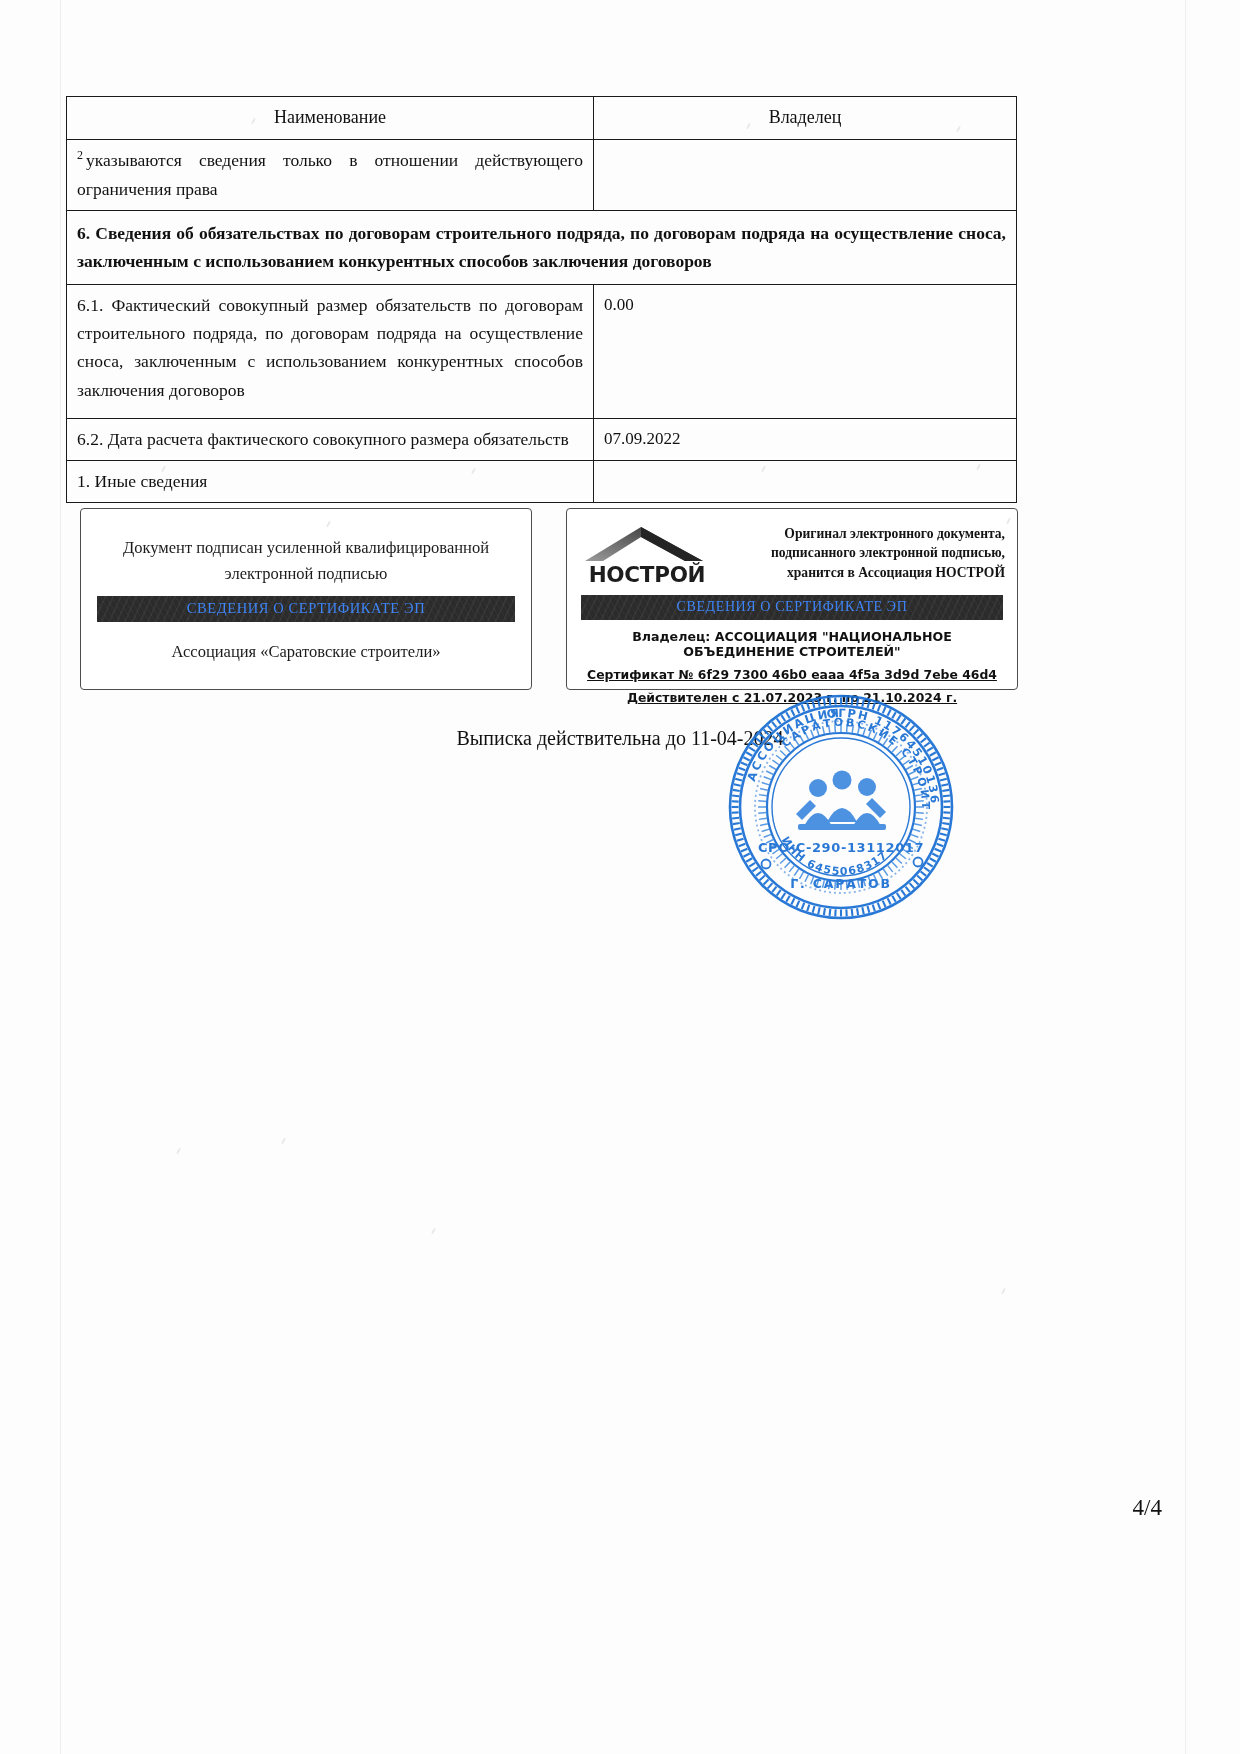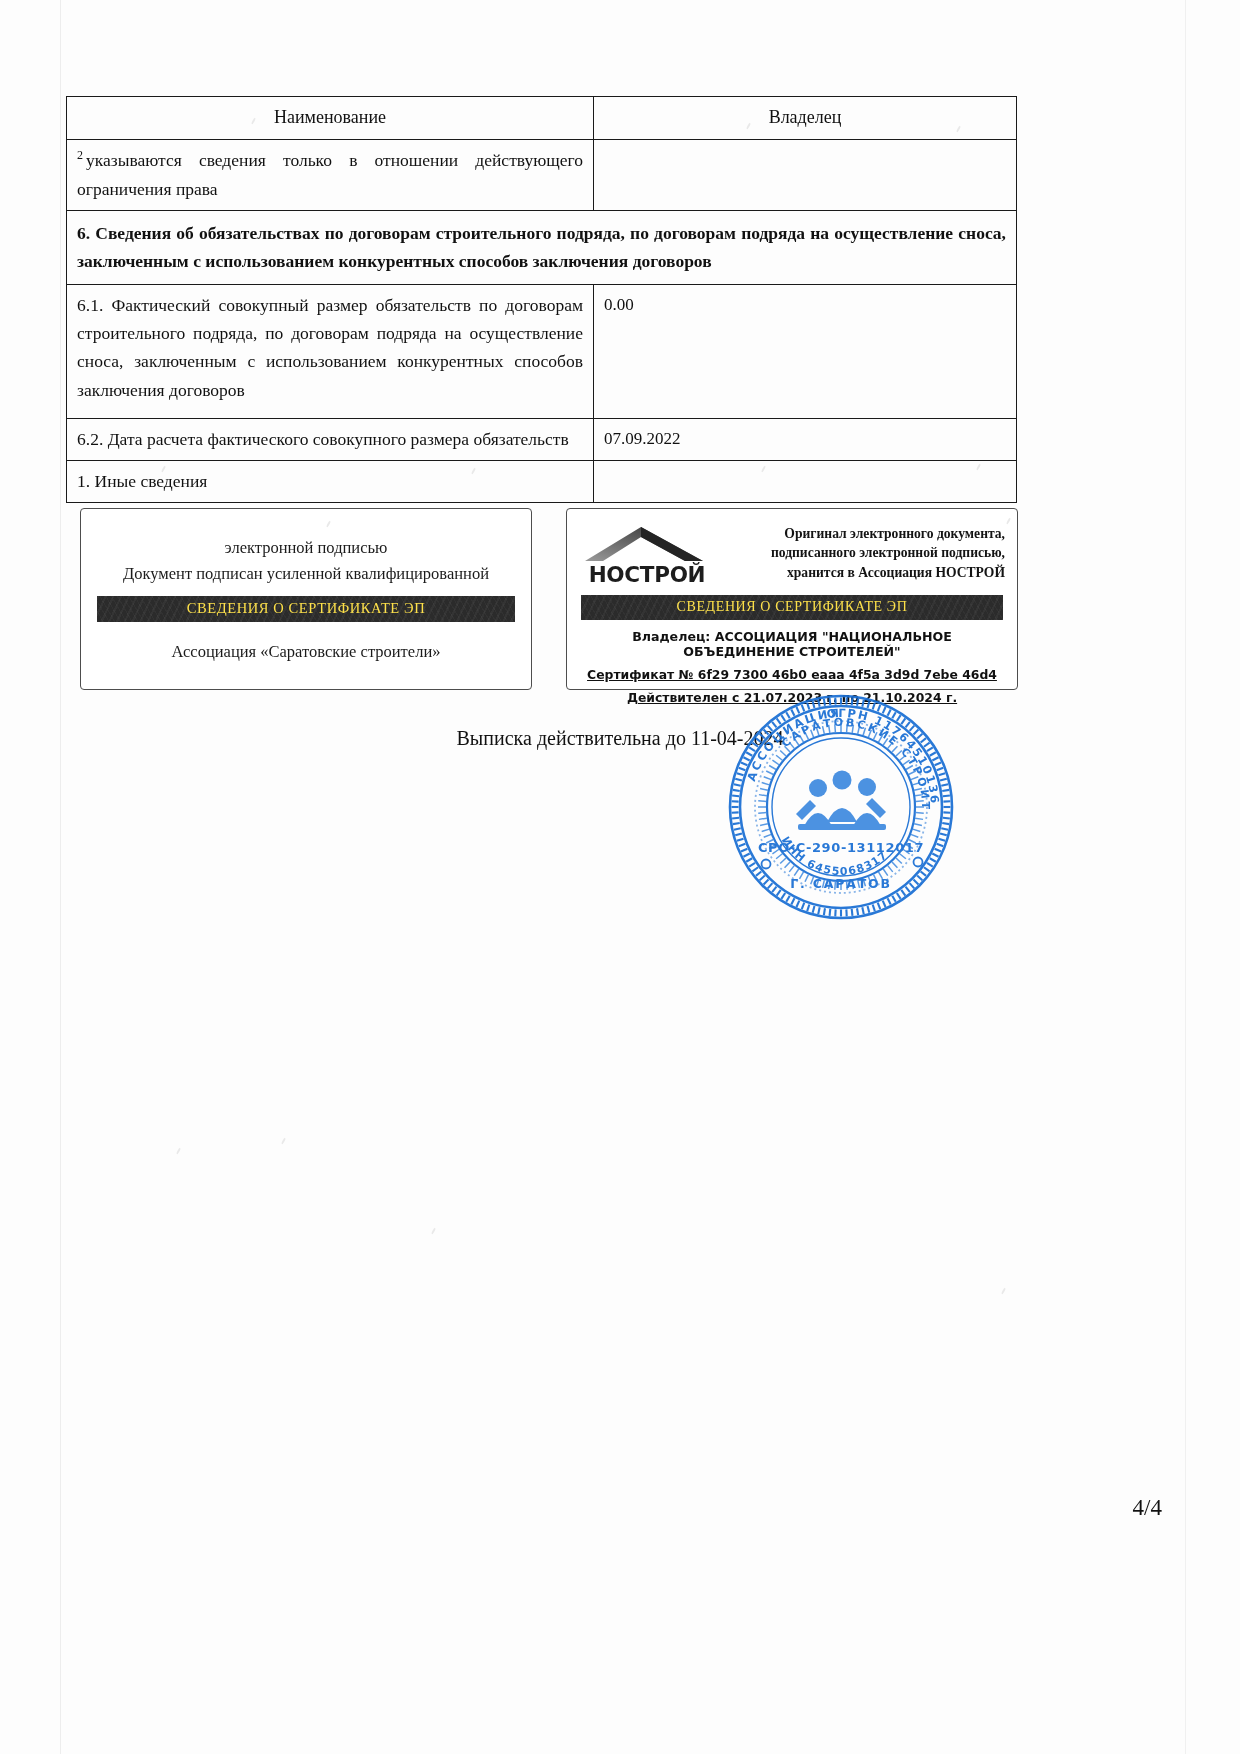--- a/index.html
+++ b/index.html
@@ -122,21 +122,21 @@
     text-align: center;
     font-size: 16.5px;
     line-height: 1.55;
     color: #1b1b1b;
     font-family: "Liberation Serif", serif;
   }
   .sig-l-pad { padding: 26px 18px 0 18px; }
   .cert-bar {
     margin: 10px 16px 0 16px;
     background: #2b2b2b;
-    color: #fde047;
+    color: #3b82f6;
     text-align: center;
     font-size: 14.5px;
     letter-spacing: .6px;
     padding: 4px 0 5px 0;
     font-family: "Liberation Serif", serif;
     position: relative;
     overflow: hidden;
   }
   .cert-bar-right {
     margin: 8px 14px 0 14px;
@@ -291,22 +291,22 @@
       <td>1. Иные сведения</td>
       <td class="value-cell"></td>
     </tr>
   </tbody>
 </table>
 
 <div class="sig-area">
 
   <div class="sig-box sig-left">
     <div class="sig-l-pad">
+      <div class="sig-l-line">Документ подписан усиленной квалифицированной</div>
       <div class="sig-l-line">электронной подписью</div>
-      <div class="sig-l-line">Документ подписан усиленной квалифицированной</div>
     </div>
     <div class="cert-bar">СВЕДЕНИЯ О СЕРТИФИКАТЕ ЭП</div>
     <div class="sig-l-owner">Ассоциация «Саратовские строители»</div>
   </div>
 
   <div class="sig-box sig-right">
     <div class="nostroy-head">
       <div class="nostroy-logo">
         <svg class="nostroy-mark" viewBox="0 0 126 40">
           <defs>

